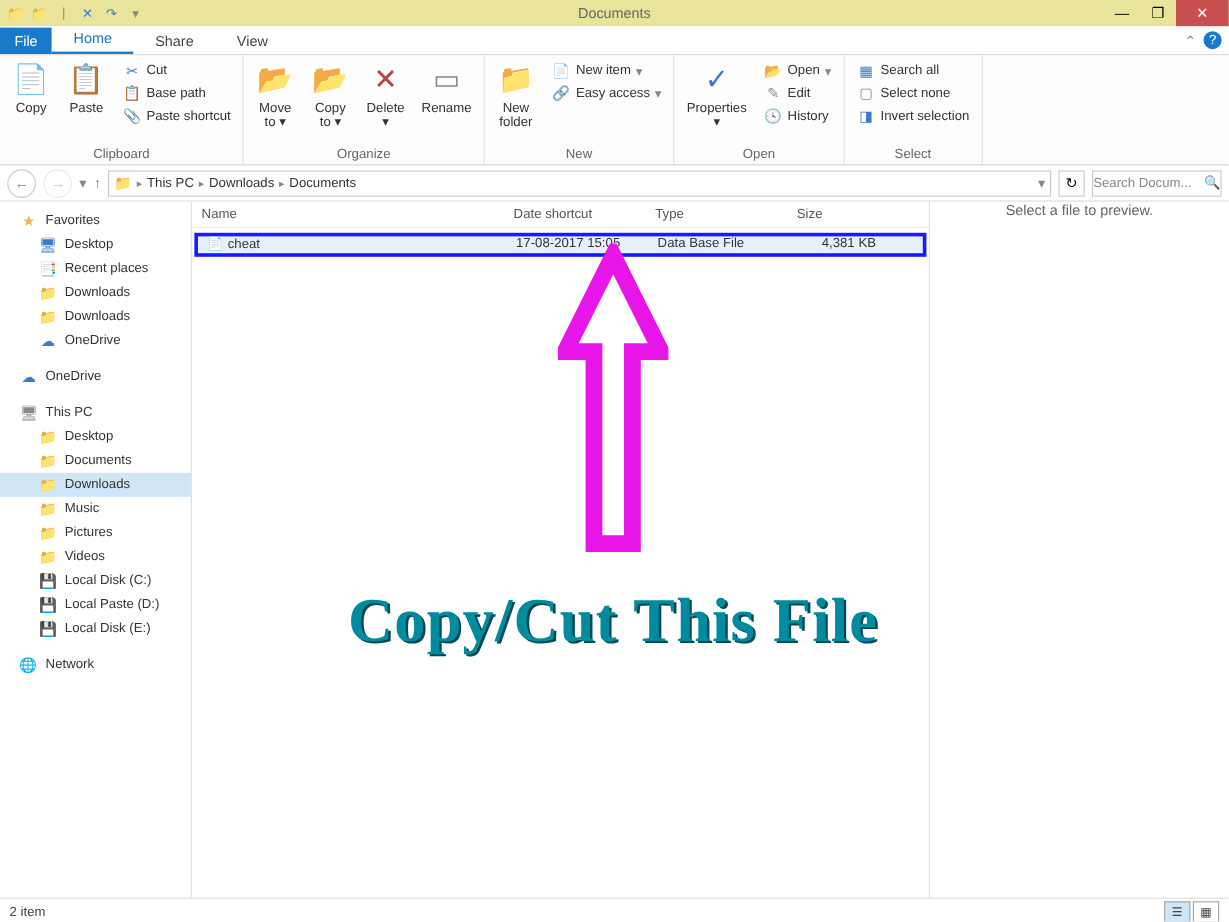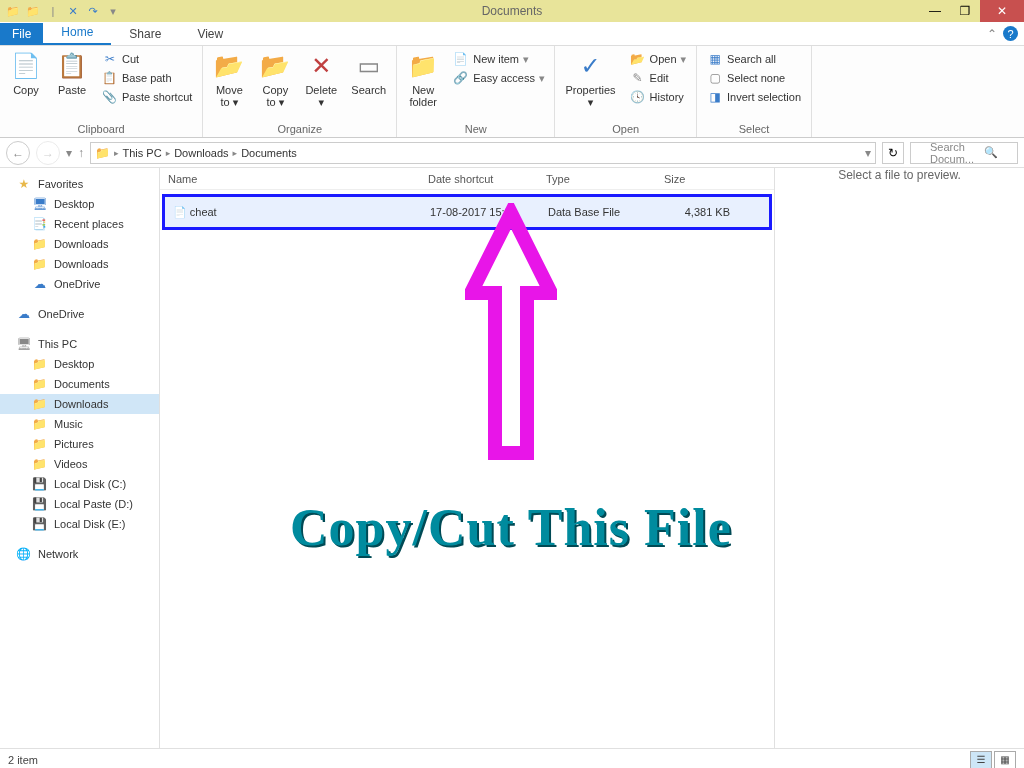--- a/index.html
+++ b/index.html
@@ -34,39 +34,39 @@
 .smallbtn { display: flex; align-items: center; gap: 4px; padding: 1px 4px; font-size: 11px; color: #333; }
 .smallbtn .si { width: 16px; height: 16px; display: flex; align-items: center; justify-content: center; font-size: 12px; }
 
 
 .addrbar { height: 30px; background: #fff; border-bottom: 1px solid #e0e0e0; display: flex; align-items: center; padding: 3px 6px; gap: 6px; }
 .navbtn { width: 24px; height: 24px; border: 1px solid #ccc; border-radius: 50%; display: flex; align-items: center; justify-content: center; color: #888; font-size: 12px; }
 .addrfield { flex: 1; height: 22px; border: 1px solid #ccc; display: flex; align-items: center; padding: 0 4px; gap: 4px; }
 .crumb { display: flex; align-items: center; gap: 4px; font-size: 11px; color: #333; }
 .crumb .sep { color: #888; font-size: 9px; }
 .refresh { width: 22px; height: 22px; border: 1px solid #ccc; display: flex; align-items: center; justify-content: center; font-size: 12px; }
-.searchbox { width: 108px; height: 22px; border: 1px solid #ccc; display: flex; align-items: center; padding: 0 19px; color: #888; font-size: 11px; }
+.searchbox { width: 108px; height: 22px; border: 1px solid #ccc; display: flex; align-items: center; padding: 0 0; color: #888; font-size: 11px; }
 
 
 .main { display: flex; height: 580px; }
 .sidebar { width: 160px; border-right: 1px solid #e0e0e0; padding: 6px 0; overflow: hidden; }
 .navgroup { margin-bottom: 10px; }
 .navitem { display: flex; align-items: center; gap: 6px; padding: 2px 4px 2px 16px; font-size: 11px; color: #333; }
 .navitem.sub { padding-left: 32px; }
 .navitem.sel { background: #d0e6f7; }
 .navitem .ni { width: 16px; height: 16px; display: flex; align-items: center; justify-content: center; font-size: 12px; }
 .content { flex: 1; position: relative; display: flex; }
 .filelist { flex: 1; position: relative; }
 .cols { height: 22px; display: flex; align-items: center; border-bottom: 1px solid #eee; font-size: 11px; color: #555; }
 .cols .col { padding: 0 8px; }
-.filerow { height: 36px; display: flex; align-items: center; font-size: 11px; color: #333; border: 3px solid #1a1aff; margin: 4px 2px; background: #e8f0fe; }
+.filerow { height: 20px; display: flex; font-size: 11px; color: #333; border: 3px solid #1a1aff; margin: 4px 2px; background: #e8f0fe; }
 .filerow .cell { padding: 0 8px; }
 .preview { width: 250px; border-left: 1px solid #e0e0e0; display: flex; align-items: flex-start; justify-content: center; color: #666; font-size: 12px; }
 .arrow { position: absolute; left: 305px; top: 35px; pointer-events: none; }
-.overlay-text { position: absolute; left: 130px; top: 330px; font-family: Georgia, serif; font-size: 52px; font-weight: bold; color: #008b9e; text-shadow: 2px 2px 0 #004a55; letter-spacing: 1px; white-space: nowrap; }
+.overlay-text { position: absolute; left: 130px; top: 320px; font-family: Georgia, serif; font-size: 52px; font-weight: bold; color: #008b9e; text-shadow: 2px 2px 0 #004a55; letter-spacing: 1px; white-space: nowrap; }
 
 
 .statusbar { height: 22px; border-top: 1px solid #e0e0e0; display: flex; align-items: center; padding: 0 8px; font-size: 11px; color: #444; }
 .statusbar .viewbtns { margin-left: auto; display: flex; gap: 2px; }
 .statusbar .viewbtns div { width: 22px; height: 18px; border: 1px solid #aaa; display: flex; align-items: center; justify-content: center; font-size: 10px; }
 .statusbar .viewbtns div.sel { background: #cde6f7; }
 
 
 .ic-folder { color: #e8b84a; }
 .ic-blue { color: #3a7cc9; }
@@ -143,21 +143,21 @@
       <div class="bigbtn">
         <div class="ico ic-folder">📂</div>
         <div class="lbl">Copy<br>to ▾</div>
       </div>
       <div class="bigbtn">
         <div class="ico ic-red">✕</div>
         <div class="lbl">Delete<br>▾</div>
       </div>
       <div class="bigbtn">
         <div class="ico ic-gray">▭</div>
-        <div class="lbl">Search</div>
+        <div class="lbl">Rename</div>
       </div>
     </div>
     <div class="group-label">Organize</div>
   </div>
 
   <div class="group">
     <div class="group-content">
       <div class="bigbtn">
         <div class="ico ic-folder">📁</div>
         <div class="lbl">New<br>folder</div>

